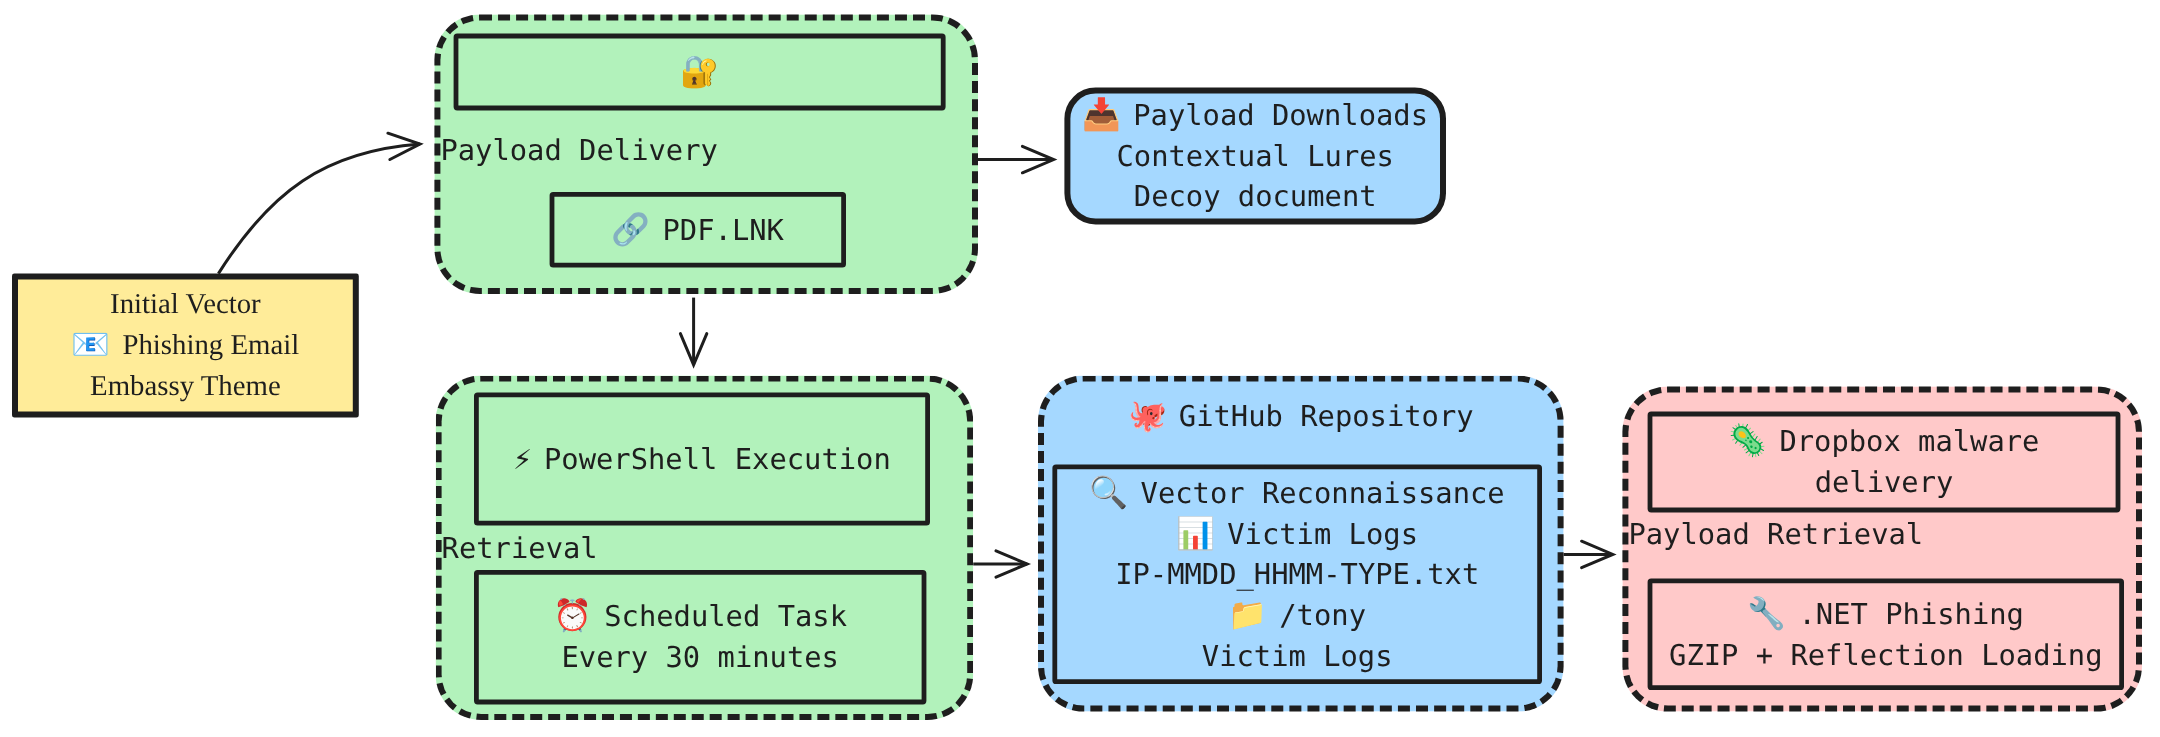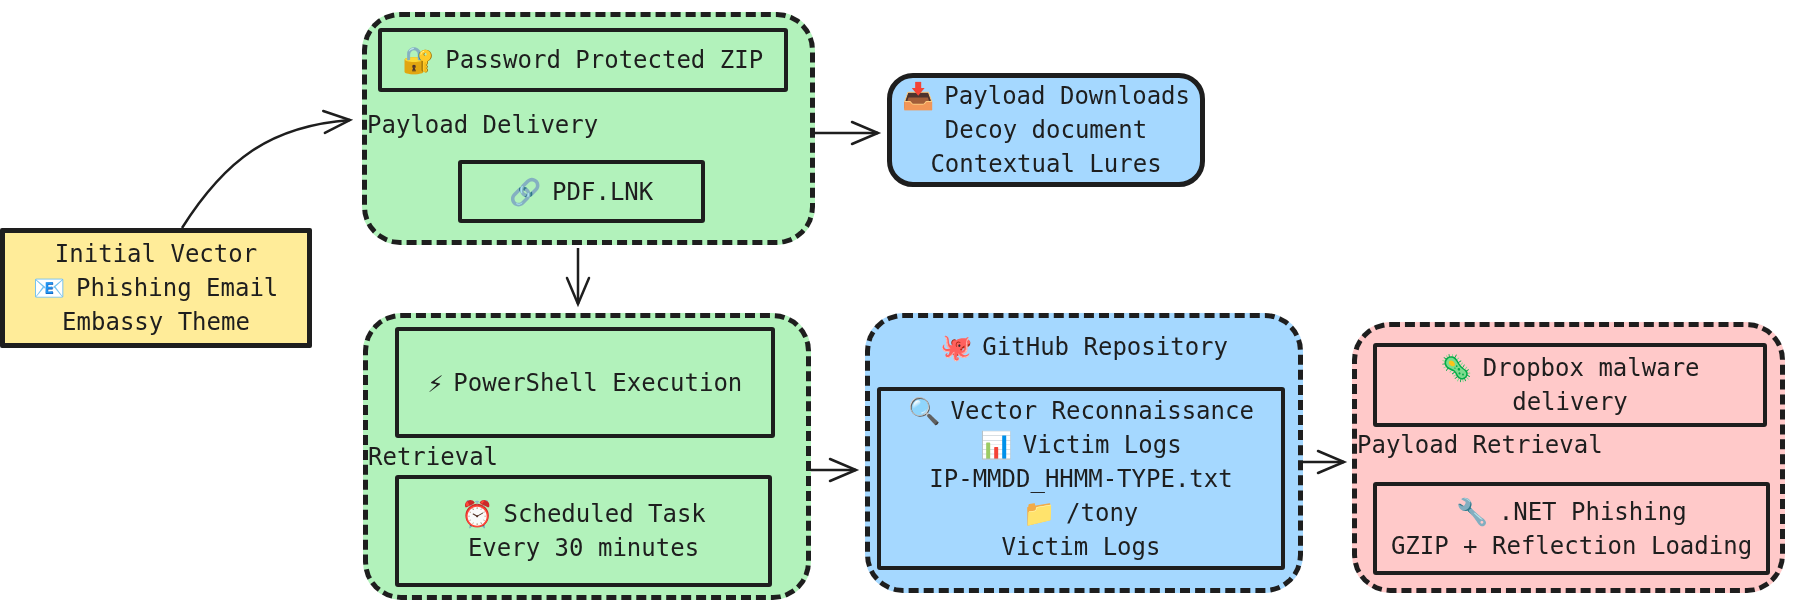--- a/index.html
+++ b/index.html
@@ -34,52 +34,51 @@
         <path d="M2 2 L28 13 L2 24" fill="none" stroke="#1e1e1e" stroke-width="2.5" stroke-linecap="round"></path>
       </marker>
     </defs>
     <path d="M 182 228 C 225 160, 270 126, 350 120" fill="none" stroke="#1e1e1e" stroke-width="2.5" marker-end="url(#ah)"></path>
     <path d="M 815 133 L 878 133" fill="none" stroke="#1e1e1e" stroke-width="2.5" marker-end="url(#ah)"></path>
     <path d="M 578 248 L 578 304" fill="none" stroke="#1e1e1e" stroke-width="2.5" marker-end="url(#ah)"></path>
     <path d="M 811 470 L 856 470" fill="none" stroke="#1e1e1e" stroke-width="2.5" marker-end="url(#ah)"></path>
     <path d="M 1303 462 L 1344 462" fill="none" stroke="#1e1e1e" stroke-width="2.5" marker-end="url(#ah)"></path>
   </svg>
 
-  <div class="nodeSolid fill-yellow" style="left:0; top:228px; width:312px; height:120px; border-radius:2px;">
+  <div class="nodeSolid fill-yellow" style="left:10px; top:228px; width:289px; height:120px; border-radius:2px;font-family:Liberation Serif, serif;">
     <div class="tline">Initial Vector</div>
     <div class="tline">
       <span class="ic">📧</span>
       <span>Phishing Email</span>
     </div>
     <div class="tline">Embassy Theme</div>
   </div>
 
   <div class="stage fill-green" style="left:362px; top:12px; width:453px; height:233px;">
     <div class="inner" style="left:11px; top:11px; width:410px; height:64px;">
       <div class="tline">
         <span class="ic">🔐</span>
-        <span>Password Protected ZIP</span>
       </div>
     </div>
     <div class="stageLabel" style="top:91px;">Payload Delivery</div>
     <div class="inner" style="left:91px; top:143px; width:247px; height:63px;">
       <div class="tline">
         <span class="ic">🔗</span>
         <span>PDF.LNK</span>
       </div>
     </div>
   </div>
 
   <div class="nodeSolid fill-blue" style="left:887px; top:73px; width:318px; height:114px; border-radius:26px;">
     <div class="tline">
       <span class="ic">📥</span>
       <span>Payload Downloads</span>
     </div>
+    <div class="tline">Contextual Lures</div>
     <div class="tline">Decoy document</div>
-    <div class="tline">Contextual Lures</div>
   </div>
 
   <div class="stage fill-green" style="left:363px; top:313px; width:448px; height:287px;">
     <div class="inner" style="left:27px; top:9px; width:380px; height:111px;">
       <div class="tline">
         <span class="ic">⚡</span>
         <span>PowerShell Execution</span>
       </div>
     </div>
     <div class="stageLabel" style="top:122px;">Retrieval</div>

